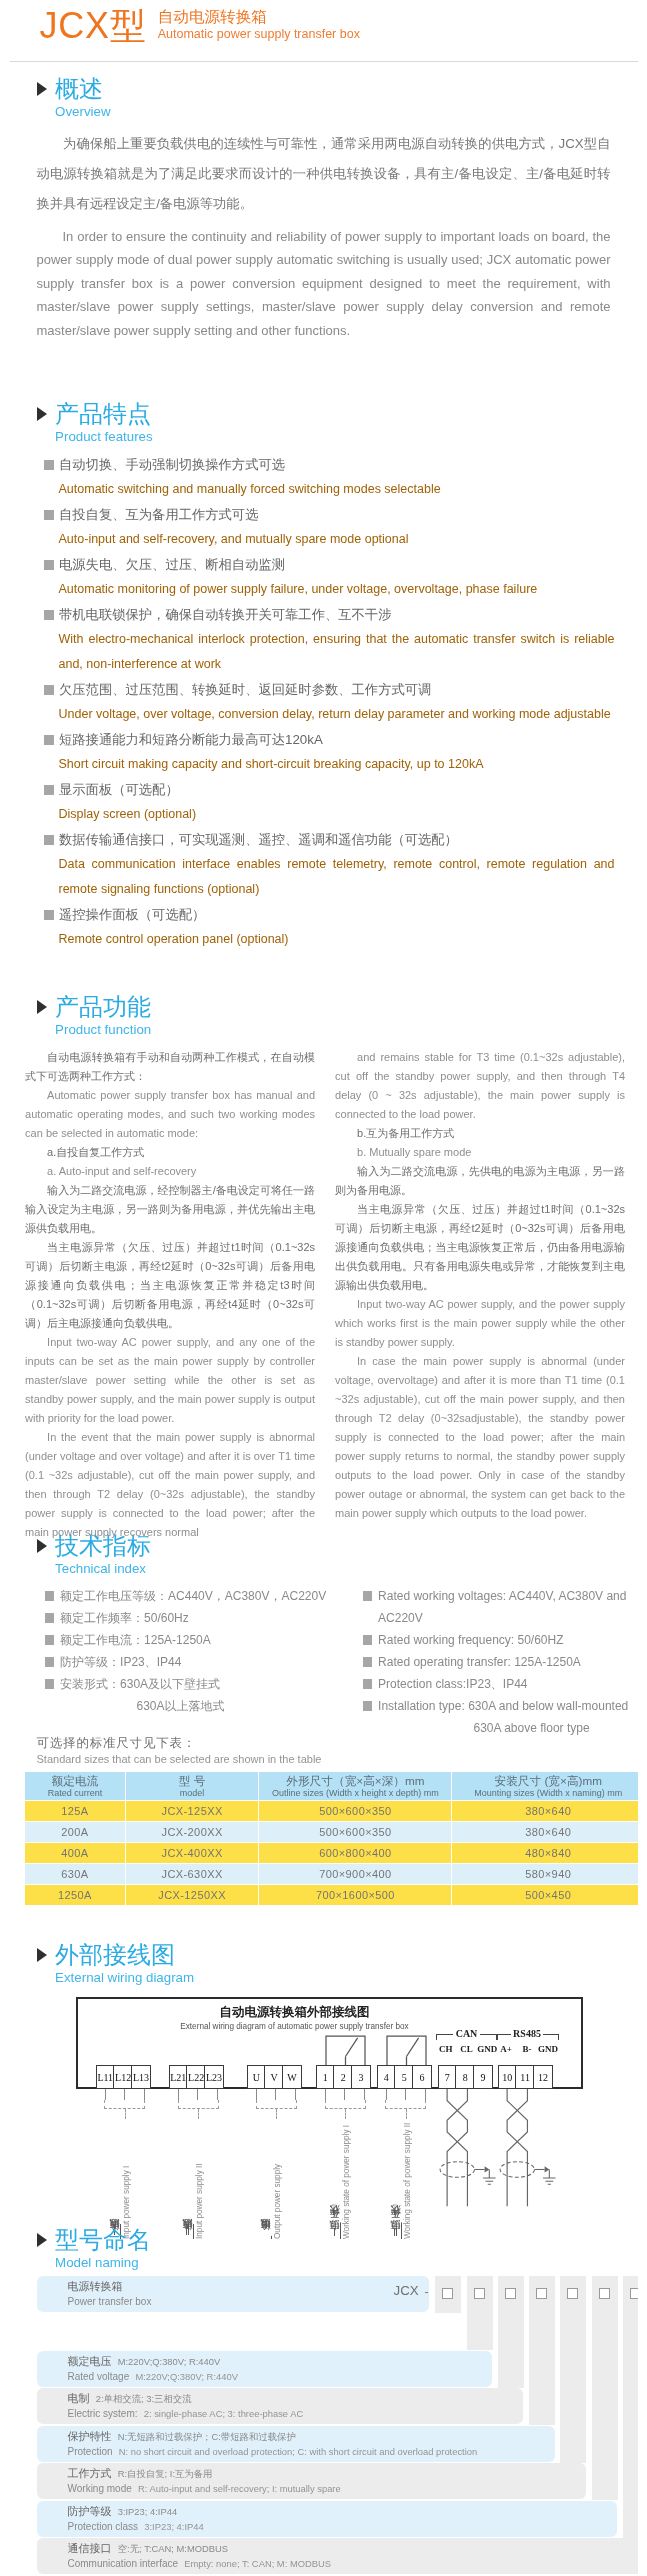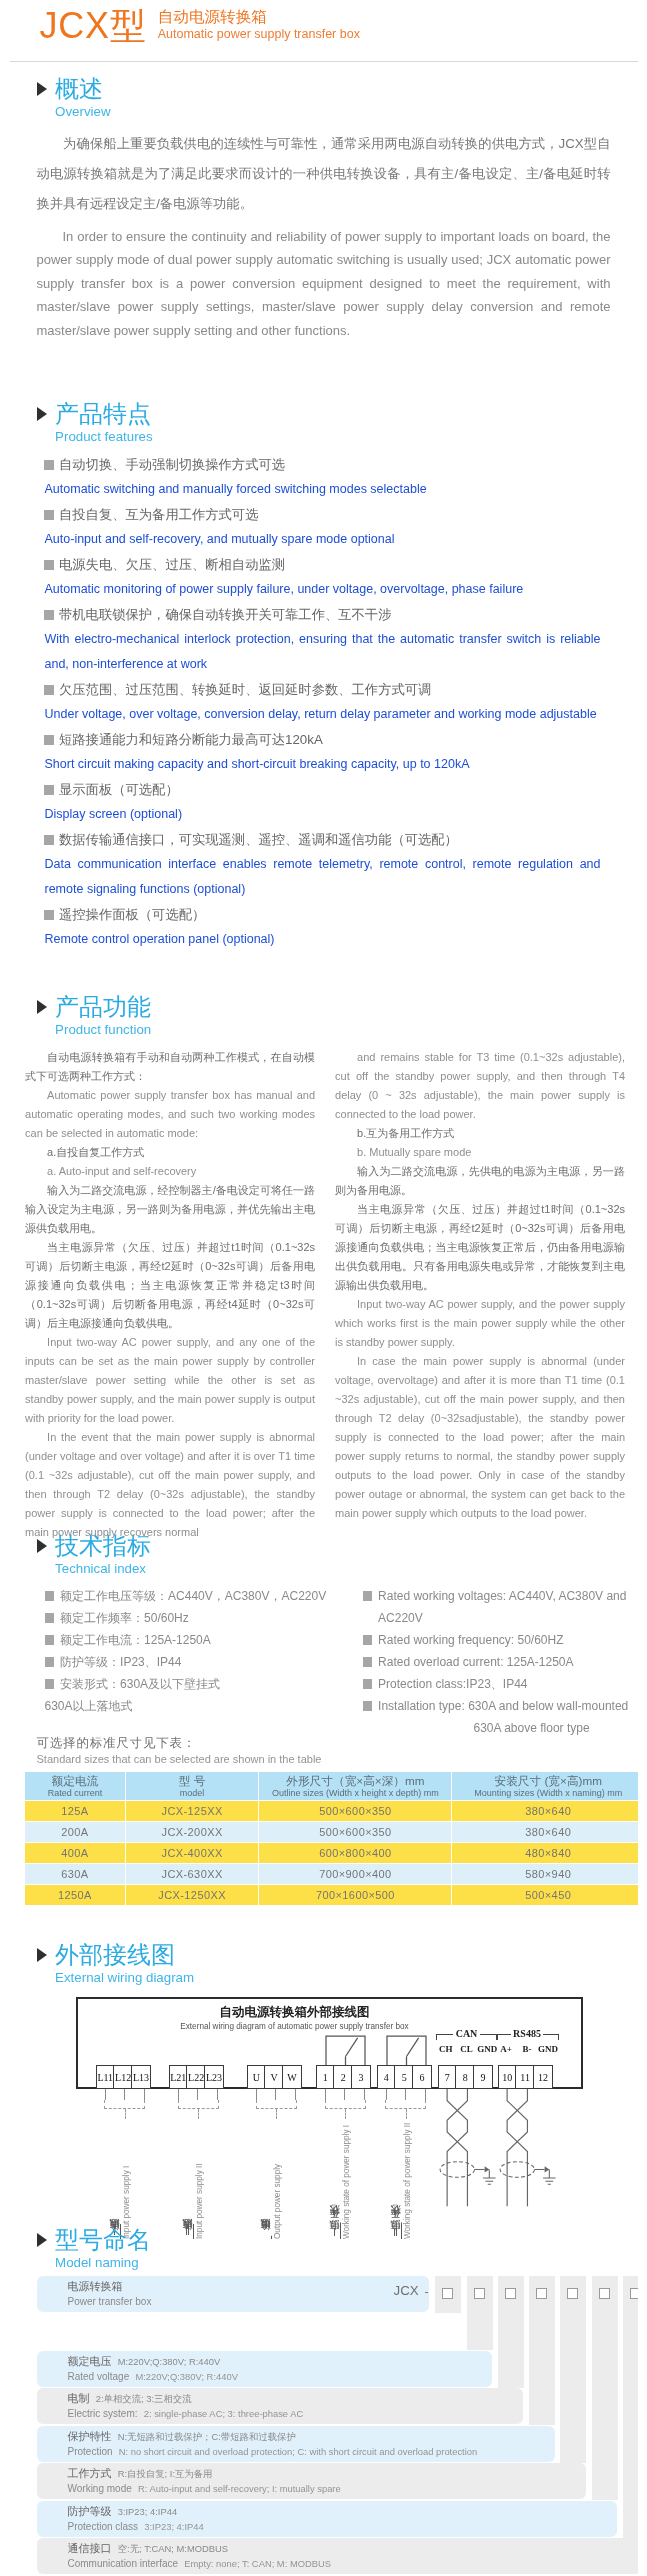--- a/index.html
+++ b/index.html
@@ -23,37 +23,37 @@
   .sec-sub { font-size:13.3px; line-height:18px; color:#3db5e9; }
 
   
   .para-cn { margin:7.8px 27px 0 27px; font-size:13.3px; line-height:30px; color:#787878; text-indent:2em; text-align:justify; }
   .para-en { margin:6.2px 27px 0 27px; font-size:13px; line-height:23.4px; color:#8a8a8a; text-indent:2em; text-align:justify; }
 
   
   .feat-list { position:absolute; top:52px; left:34px; right:22px; }
   .f-cn { display:flex; font-size:13.3px; line-height:25px; color:#666; }
   .sq { width:10px; height:10px; background:#a6a6a6; margin:7.8px 5.5px 0 0; flex:none; }
-  .f-en { margin-left:1px; font-size:12.5px; line-height:25px; color:#1d4ed8; text-align:justify; max-width:556px; }
+  .f-en { margin-left:15px; font-size:12.5px; line-height:25px; color:#a16207; text-align:justify; max-width:556px; }
 
   
   .func-cols { position:absolute; top:55px; left:15.6px; right:12.5px; display:flex; gap:20px; }
   .func-col { flex:1; }
   .func-col p { font-size:11px; line-height:19px; text-indent:2em; text-align:justify; }
   .p-cn { color:#6e6e6e; }
   .p-en { color:#8f8f8f; }
 
   
   .spec-col { position:absolute; top:53px; }
   .spec-col.left { left:35px; width:287px; }
   .spec-col.right { left:353px; width:290px; }
   .spec { display:flex; font-size:12px; line-height:22px; color:#8a8a8a; }
   .sq2 { width:9.4px; height:9.4px; background:#a6a6a6; margin:6.2px 6.2px 0 0; flex:none; }
   .spec-extra { font-size:12px; line-height:22px; color:#8a8a8a; }
-  .spec-extra.cnx { }
+  .spec-extra.cnx { margin-left:92px; }
   .spec-extra.enx { margin-left:111px; }
 
   
   .note-cn { font-size:12.5px; line-height:17px; color:#6f6f6f; letter-spacing:0.8px; }
   .note-en { font-size:11px; line-height:15px; color:#949494; }
   table.sizes { position:absolute; top:36px; left:-12.5px; width:621px; border-collapse:separate; border-spacing:1.6px; }
   table.sizes th { background:#b5e1f6; color:#5d6e79; font-weight:normal; padding:1.6px 0; }
   .th-cn { font-size:11.7px; line-height:14px; }
   .th-en { font-size:9px; line-height:11px; }
   table.sizes td { font-size:11px; color:#757575; text-align:center; height:20px; letter-spacing:0.4px; }
@@ -268,21 +268,21 @@
       <div class="spec">
           <span class="sq2"></span>
           <span>Rated working voltages: AC440V, AC380V and AC220V</span>
         </div>
       <div class="spec">
           <span class="sq2"></span>
           <span>Rated working frequency: 50/60HZ</span>
         </div>
       <div class="spec">
           <span class="sq2"></span>
-          <span>Rated overload current: 125A-1250A</span>
+          <span>Rated operating transfer: 125A-1250A</span>
         </div>
       <div class="spec">
           <span class="sq2"></span>
           <span>Protection class:IP23、IP44</span>
         </div>
       <div class="spec">
           <span class="sq2"></span>
           <span>Installation type: 630A and below wall-mounted</span>
         </div>
       <div class="spec-extra enx">630A above floor type</div>

